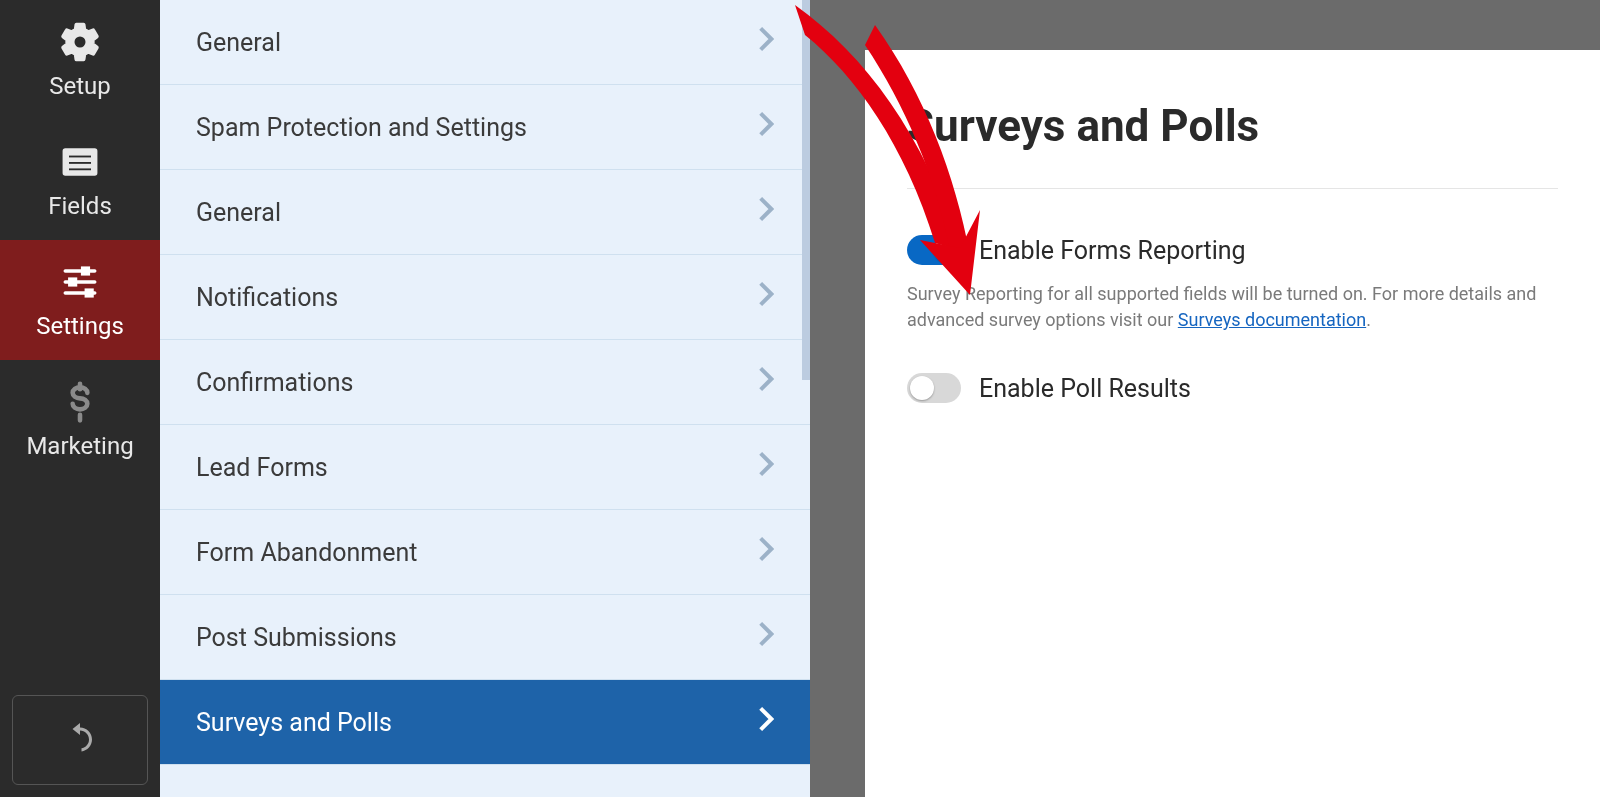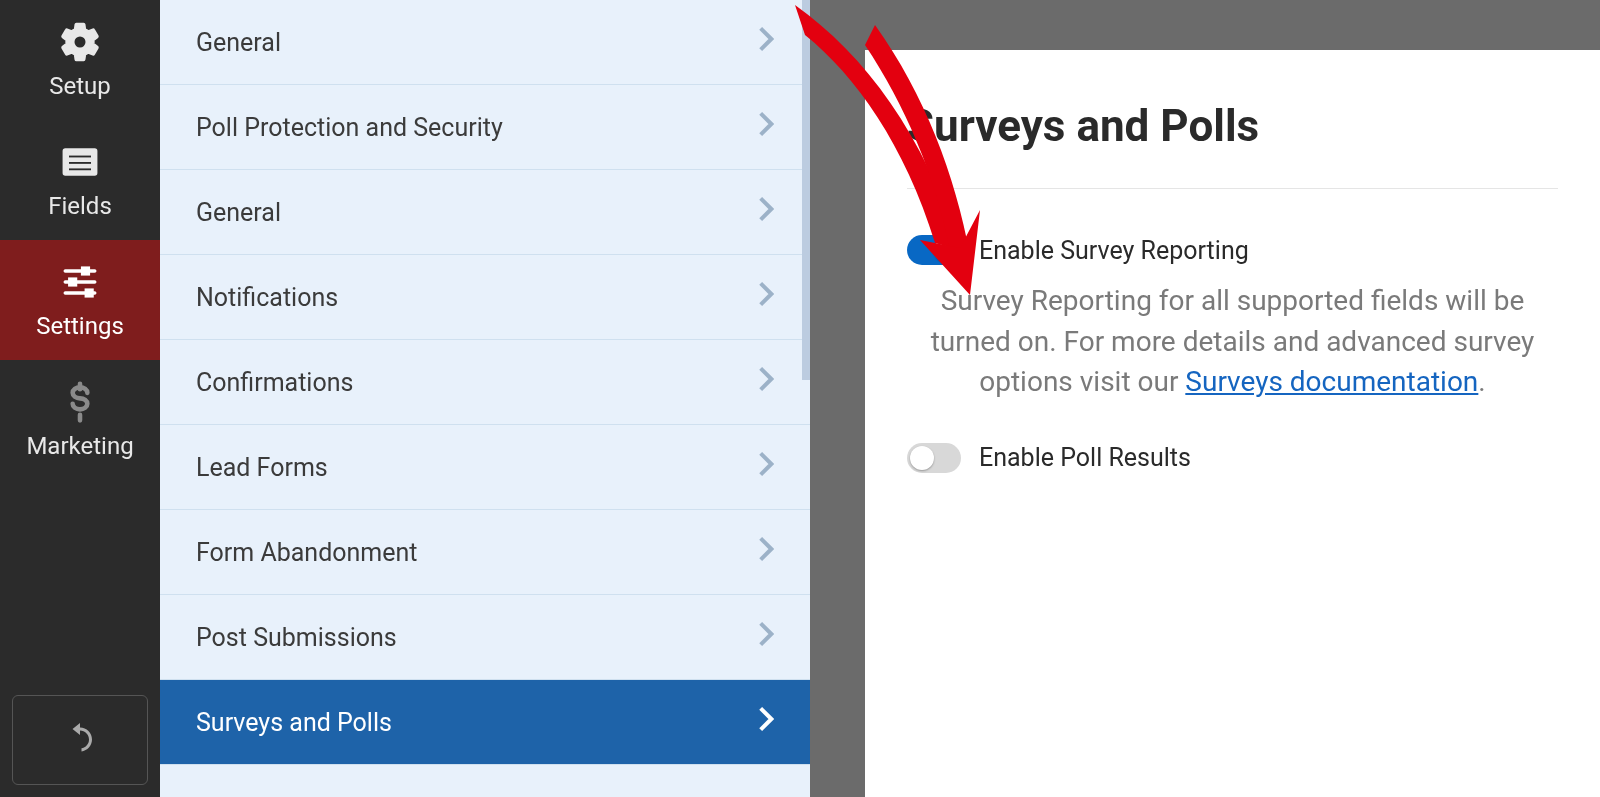--- a/index.html
+++ b/index.html
@@ -86,21 +86,21 @@
     font-size: 44px;
     font-weight: 700;
     color: #2a2a2a;
     margin-bottom: 36px;
   }
   .panel hr { border: none; border-top: 1px solid #e5e5e5; margin-bottom: 46px; }
 
   .option { margin-bottom: 40px; }
   .option-header { display: flex; align-items: center; gap: 18px; margin-bottom: 16px; }
   .option-title { font-size: 25px; color: #2a2a2a; }
-  .option-desc { font-size: 28px; line-height: 1.45; color: #7a7a7a; text-align: center; }
+  .option-desc { font-size: 18px; line-height: 1.45; color: #7a7a7a; }
   .option-desc a { color: #1565c0; text-decoration: underline; }
 
   
   .toggle {
     width: 54px; height: 30px; border-radius: 15px; position: relative; cursor:pointer;
     flex-shrink: 0;
   }
   .toggle .knob {
     position: absolute; width: 24px; height: 24px; top: 3px; border-radius: 50%; background: #fff;
     box-shadow: 0 1px 2px rgba(0,0,0,.3);
@@ -177,21 +177,21 @@
 
 <div class="settings-list">
   <div class="scroll-hint"></div>
   <div class="row">
     <span>General</span>
     <span class="chev"><svg viewBox="0 0 12 20">
           <path d="M2 2l8 8-8 8"></path>
         </svg></span>
   </div>
   <div class="row">
-    <span>Poll Protection and Security</span>
+    <span>Spam Protection and Settings</span>
     <span class="chev"><svg viewBox="0 0 12 20">
           <path d="M2 2l8 8-8 8"></path>
         </svg></span>
   </div>
   <div class="row">
     <span>General</span>
     <span class="chev"><svg viewBox="0 0 12 20">
           <path d="M2 2l8 8-8 8"></path>
         </svg></span>
   </div>
@@ -245,21 +245,21 @@
     </svg>
 
     <h1>Surveys and Polls</h1>
     <hr>
 
     <div class="option">
       <div class="option-header">
         <div class="toggle on">
             <div class="knob"></div>
           </div>
-        <span class="option-title">Enable Survey Reporting</span>
+        <span class="option-title">Enable Forms Reporting</span>
       </div>
       <p class="option-desc">
         <span>Survey Reporting for all supported fields will be turned on. For more details and advanced survey options visit our </span><a href="#">Surveys documentation</a><span>.</span>
       </p>
     </div>
 
     <div class="option">
       <div class="option-header">
         <div class="toggle off">
             <div class="knob"></div>

